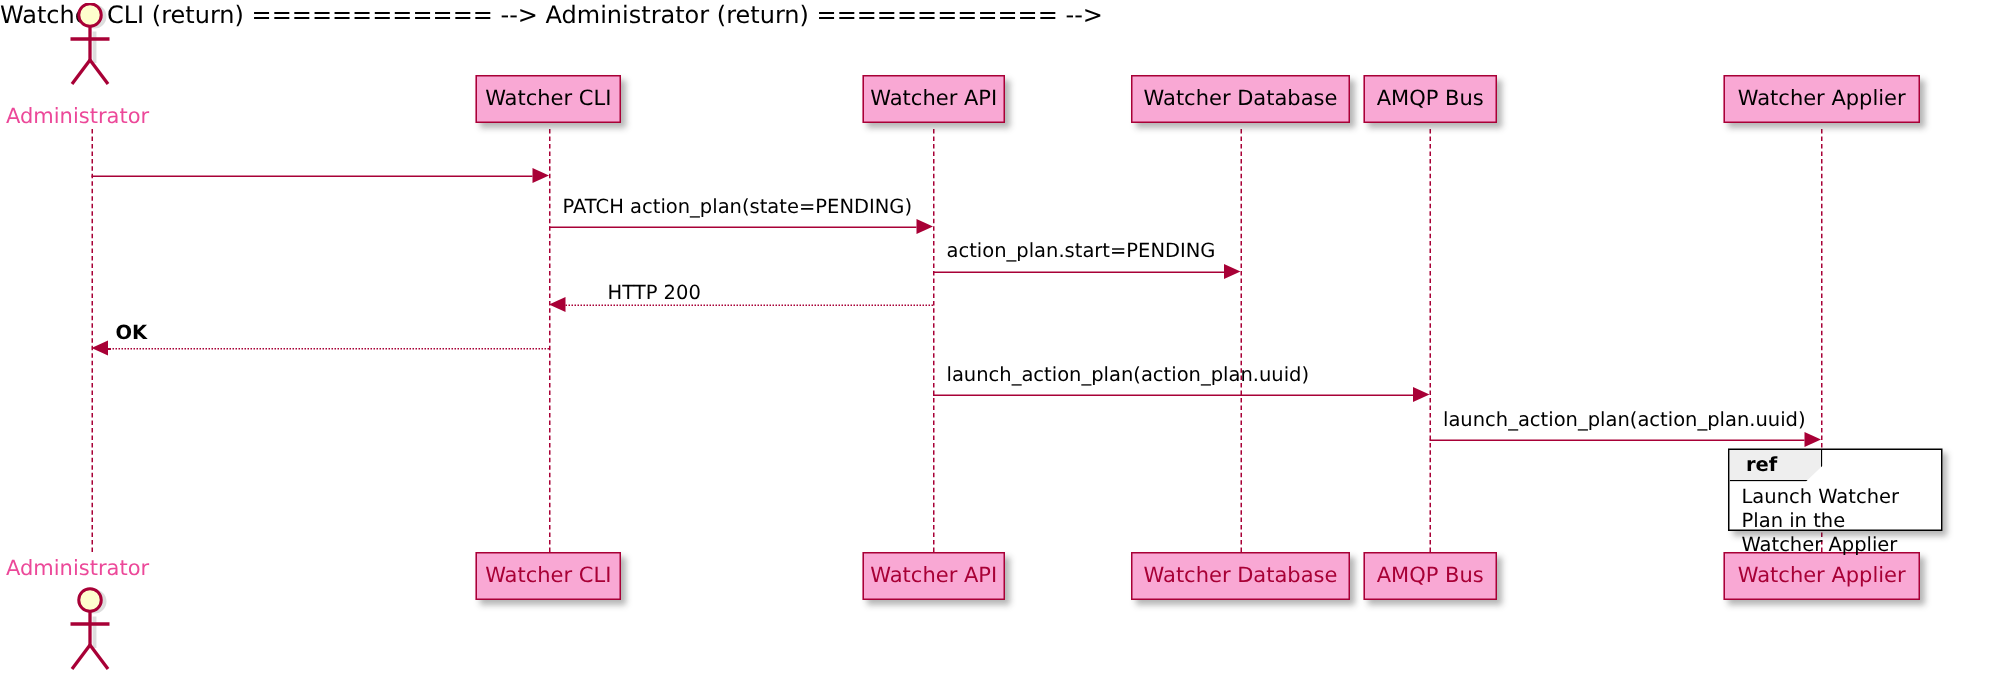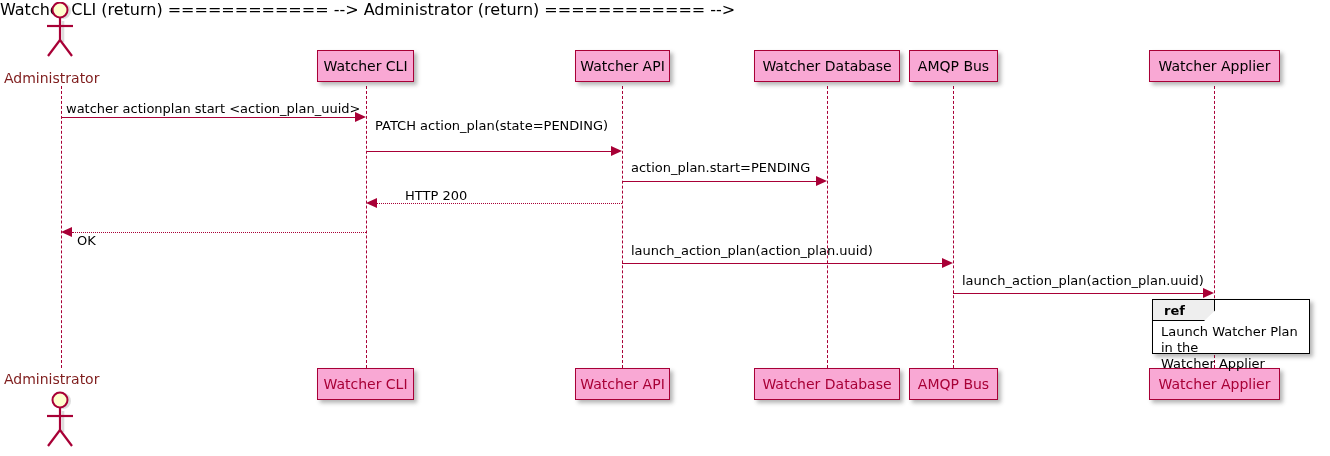--- a/index.html
+++ b/index.html
@@ -45,21 +45,21 @@
 
   
   .actor {
     position: absolute;
     width: 40px;
     height: 56px;
   }
   .actor-label {
     position: absolute;
     font-size: 14px;
-    color: #7f1d1d;
+    color: #ec4899;
     white-space: nowrap;
   }
 
   
   .msg-line {
     position: absolute;
     height: 0;
     border-top: 1.4px solid #A80036;
   }
   .msg-line.dotted {
@@ -200,54 +200,53 @@
   <div class="pbox bottom" style="left:909px; top:368px; width:89px; height:32px;">
     <span>AMQP Bus</span>
   </div>
   <div class="pbox bottom" style="left:1149px; top:368px; width:131px; height:32px;">
     <span>Watcher Applier</span>
   </div>
 
   
   <div class="msg-line" style="left:61px; top:117px; width:294px;"></div>
   <div class="arrowhead right" style="left:355px; top:112px;"></div>
-  <div class="msg-label" style="left:66px; top:102px;">watcher actionplan start &lt;action_plan_uuid&gt;</div>
 
   
   <div class="msg-line" style="left:366px; top:151px; width:245px;"></div>
   <div class="arrowhead right" style="left:611px; top:146px;"></div>
-  <div class="msg-label" style="left:375px; top:119px;">PATCH action_plan(state=PENDING)</div>
+  <div class="msg-label" style="left:375px; top:132px;">PATCH action_plan(state=PENDING)</div>
 
   
   <div class="msg-line" style="left:622px; top:181px; width:194px;"></div>
   <div class="arrowhead right" style="left:816px; top:176px;"></div>
   <div class="msg-label" style="left:631px; top:161px;">action_plan.start=PENDING</div>
 
    Watcher CLI (return) ============ --&gt;
   <div class="msg-line dotted" style="left:377px; top:203px; width:245px;"></div>
   <div class="arrowhead left" style="left:366px; top:198px;"></div>
   <div class="msg-label" style="left:405px; top:189px;">HTTP 200</div>
 
    Administrator (return) ============ --&gt;
   <div class="msg-line dotted" style="left:72px; top:232px; width:294px;"></div>
   <div class="arrowhead left" style="left:61px; top:227px;"></div>
-  <div class="msg-label" style="left:77px; top:234px;">OK</div>
+  <div class="msg-label" style="left:77px; top:216px;font-weight:bold;">OK</div>
 
   
   <div class="msg-line" style="left:622px; top:263px; width:320px;"></div>
   <div class="arrowhead right" style="left:942px; top:258px;"></div>
   <div class="msg-label" style="left:631px; top:244px;">launch_action_plan(action_plan.uuid)</div>
 
   
   <div class="msg-line" style="left:953px; top:293px; width:250px;"></div>
   <div class="arrowhead right" style="left:1203px; top:288px;"></div>
   <div class="msg-label" style="left:962px; top:274px;">launch_action_plan(action_plan.uuid)</div>
 
   
-  <div class="ref-box" style="left:1152px; top:299px; width:158px; height:55px;">
+  <div class="ref-box" style="left:1152px; top:299px; width:143px; height:55px;">
     <div class="ref-tab" style="width:62px;">
       <span>ref</span>
     </div>
     <div class="ref-body">Launch Watcher Plan in the
 Watcher Applier</div>
   </div>
 
 </div>
 
 </body></html>

